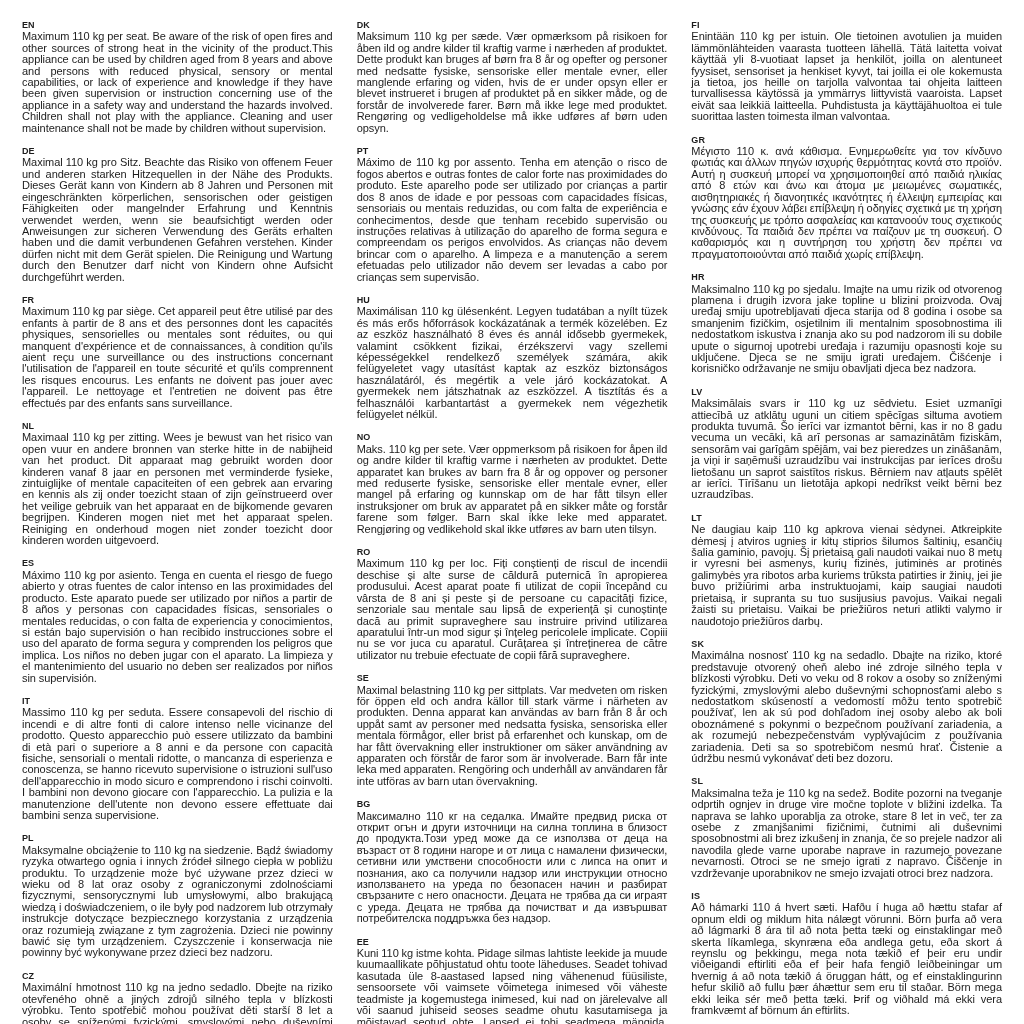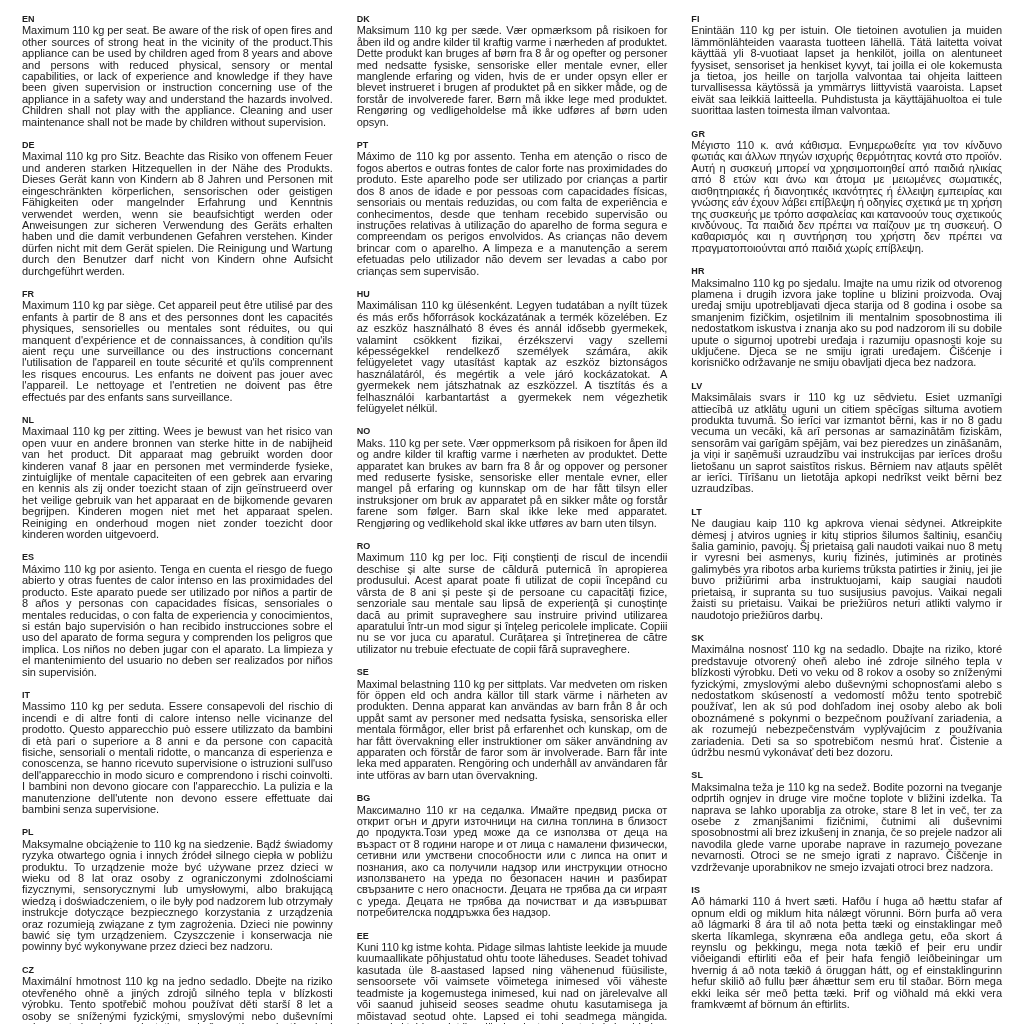--- a/index.html
+++ b/index.html
@@ -7,21 +7,21 @@
     width: 1024px;
     height: 1024px;
     background: #ffffff;
     font-family: "Liberation Sans", "DejaVu Sans", sans-serif;
     color: #1c1c1c;
     overflow: hidden;
   }
   .page {
     display: flex;
     gap: 24px;
-    padding: 14px 22px 10px 22px;
+    padding: 20px 22px 10px 22px;
     width: 1024px;
     height: 724px;
   }
   .col {
     flex: 1 1 0;
     min-width: 0;
   }
   .lang-section {
     margin-bottom: 12px;
   }

